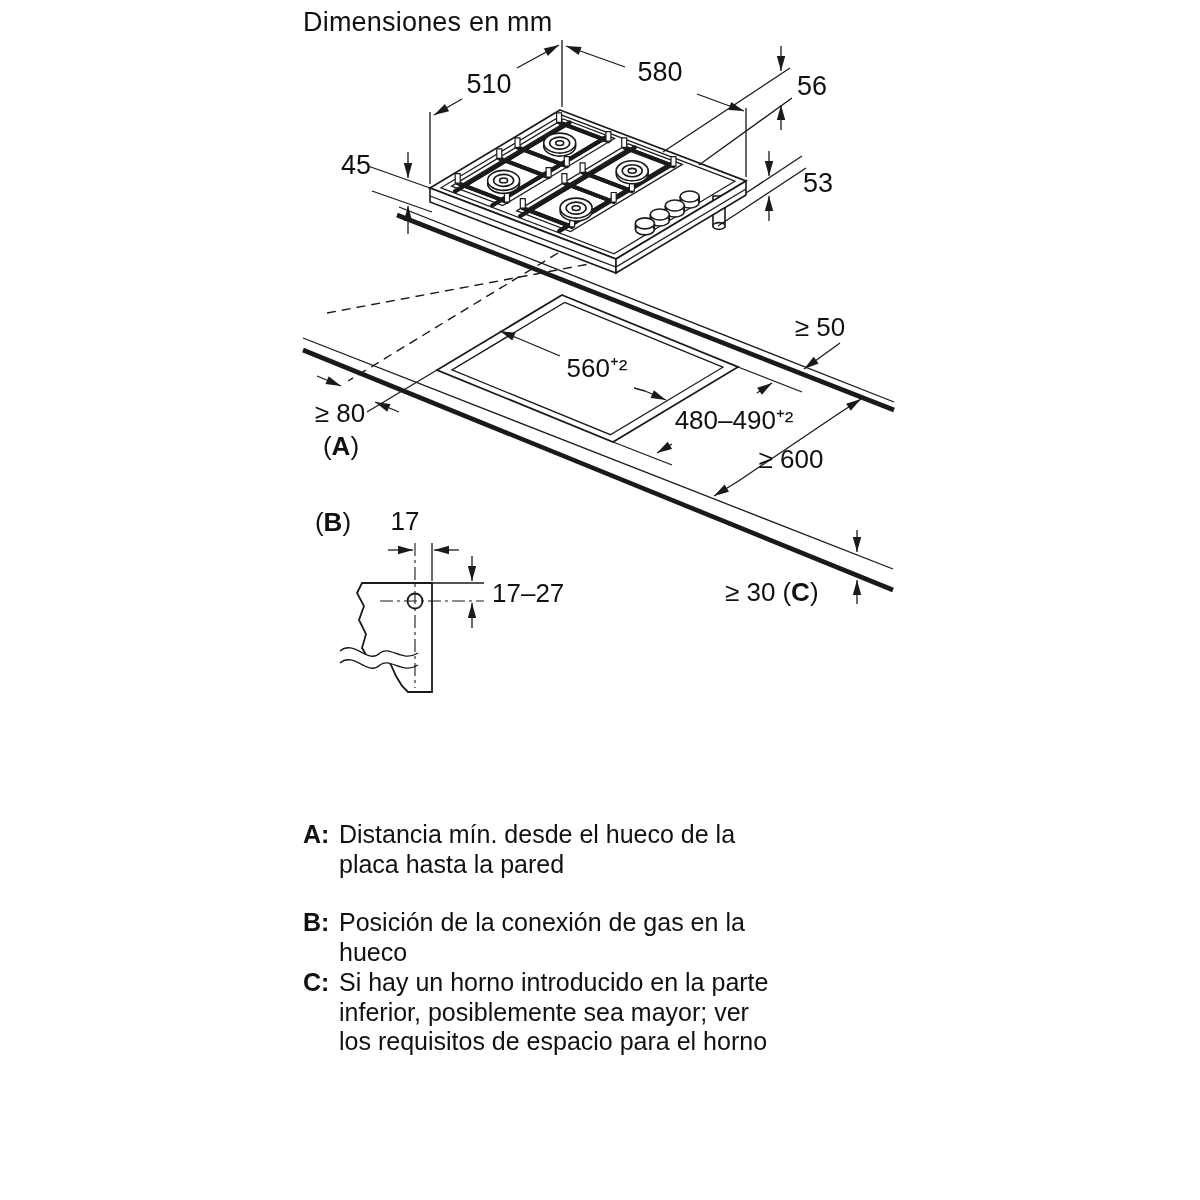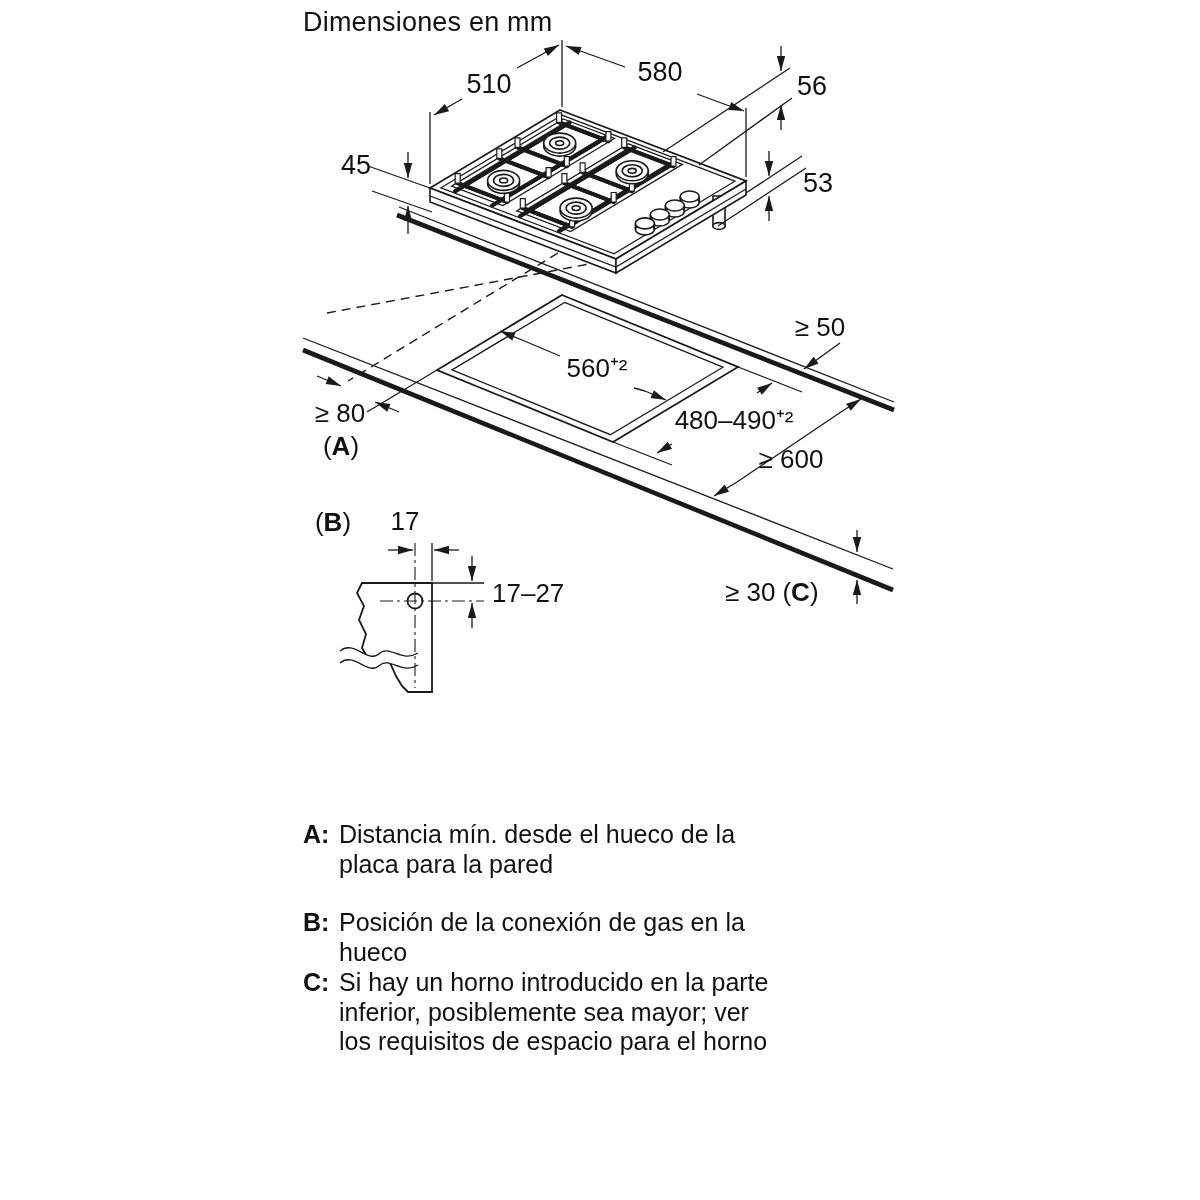--- a/index.html
+++ b/index.html
@@ -210,21 +210,21 @@
 
     <text class="lbl2" x="333" y="531" text-anchor="middle"><tspan>(</tspan><tspan class="b">B</tspan><tspan>)</tspan></text>
     <text class="lbl2" x="405" y="530" text-anchor="middle">17</text>
     <text class="lbl2" x="492" y="602" text-anchor="start">17–27</text>
     <text class="lbl2" x="725" y="601" text-anchor="start"><tspan>≥ 30</tspan><tspan dx="7">(</tspan><tspan class="b">C</tspan><tspan>)</tspan></text>
   </svg>
 
   <div id="legend">
     <div class="legend-item">
       <span class="legend-key">A:</span>
-      <span class="legend-text">Distancia mín. desde el hueco de la placa para la pared</span>
+      <span class="legend-text">Distancia mín. desde el hueco de la placa hasta la pared</span>
     </div>
     <div class="legend-item">
       <span class="legend-key">B:</span>
       <span class="legend-text">Posición de la conexión de gas en la hueco</span>
     </div>
     <div class="legend-item">
       <span class="legend-key">C:</span>
       <span class="legend-text">Si hay un horno introducido en la parte inferior, posiblemente sea mayor; ver los requisitos de espacio para el horno</span>
     </div>
   </div>

